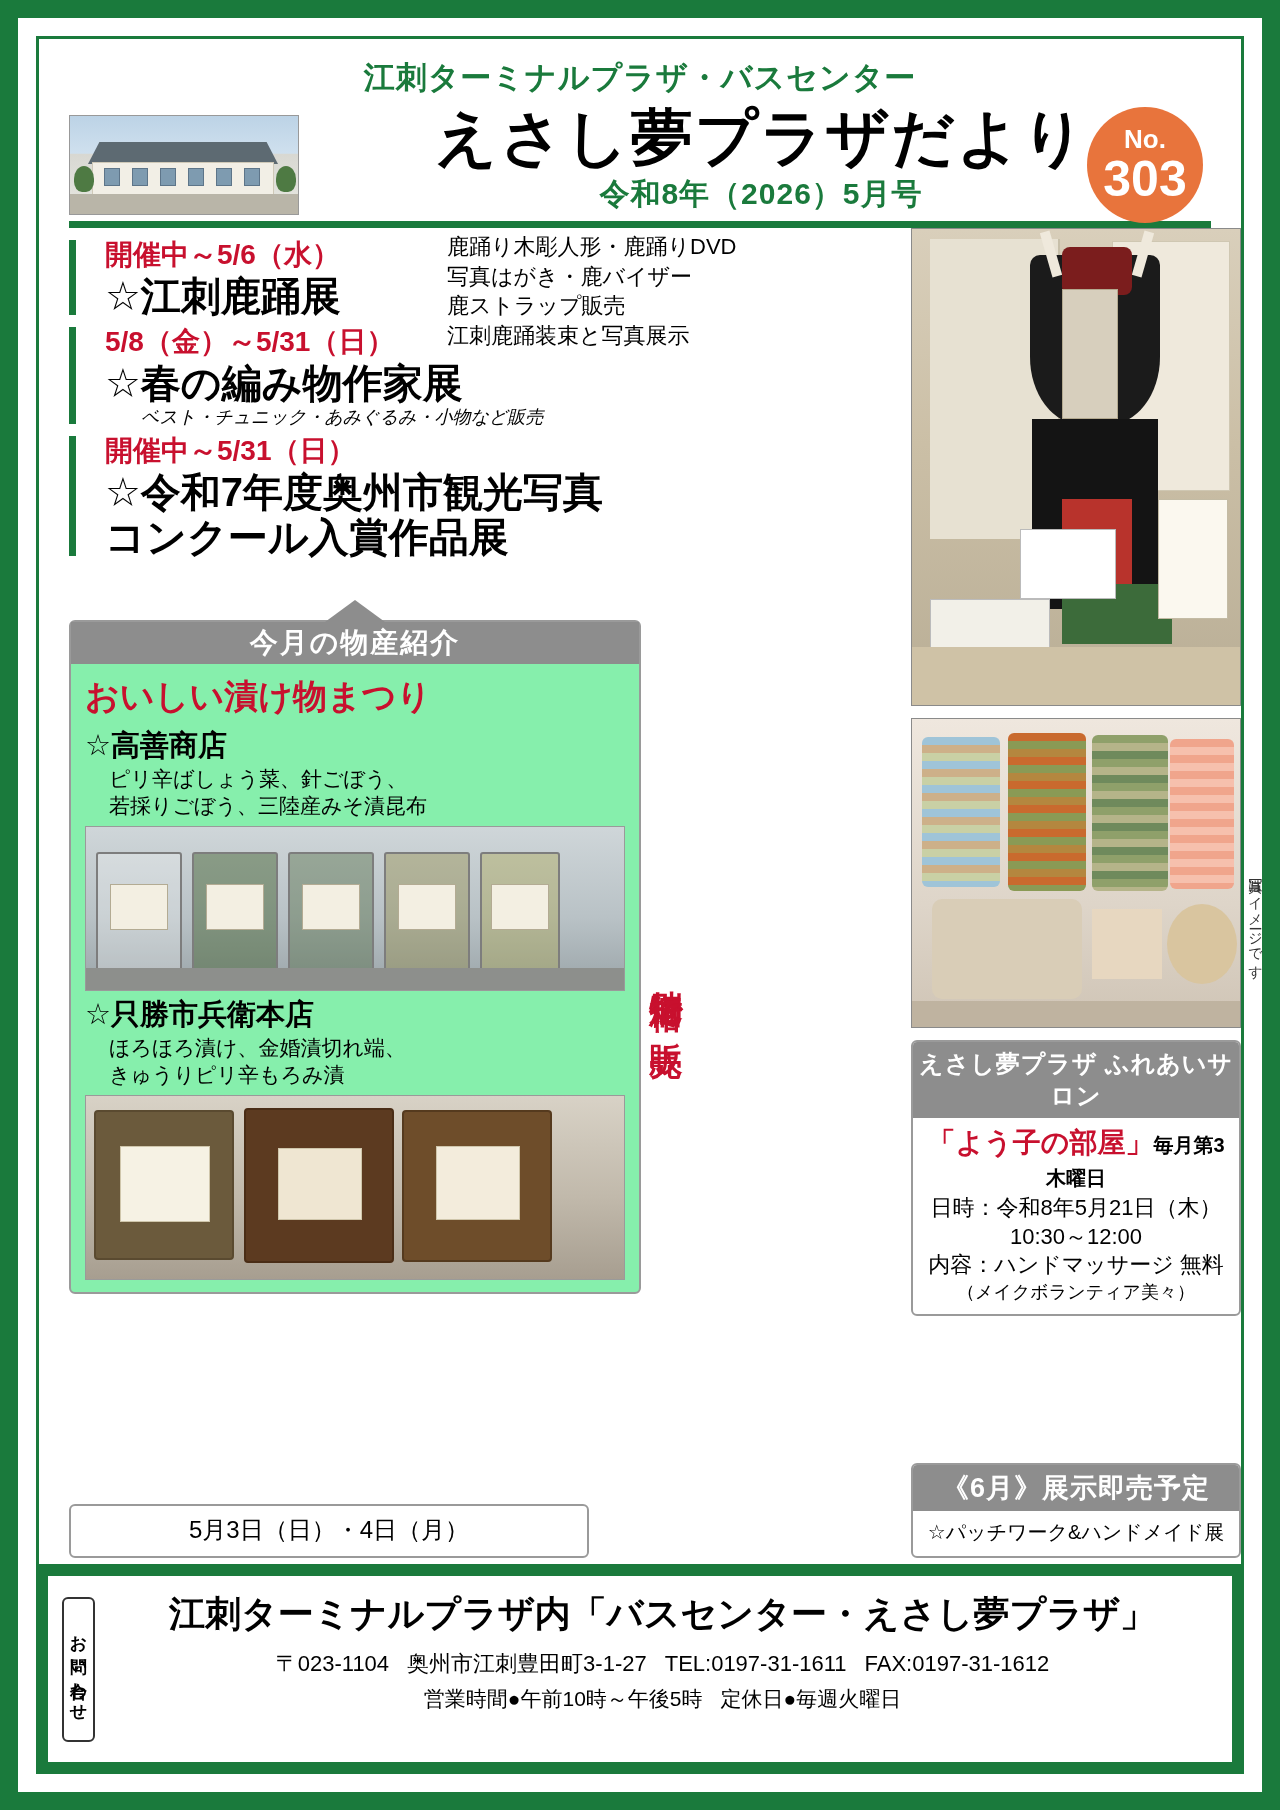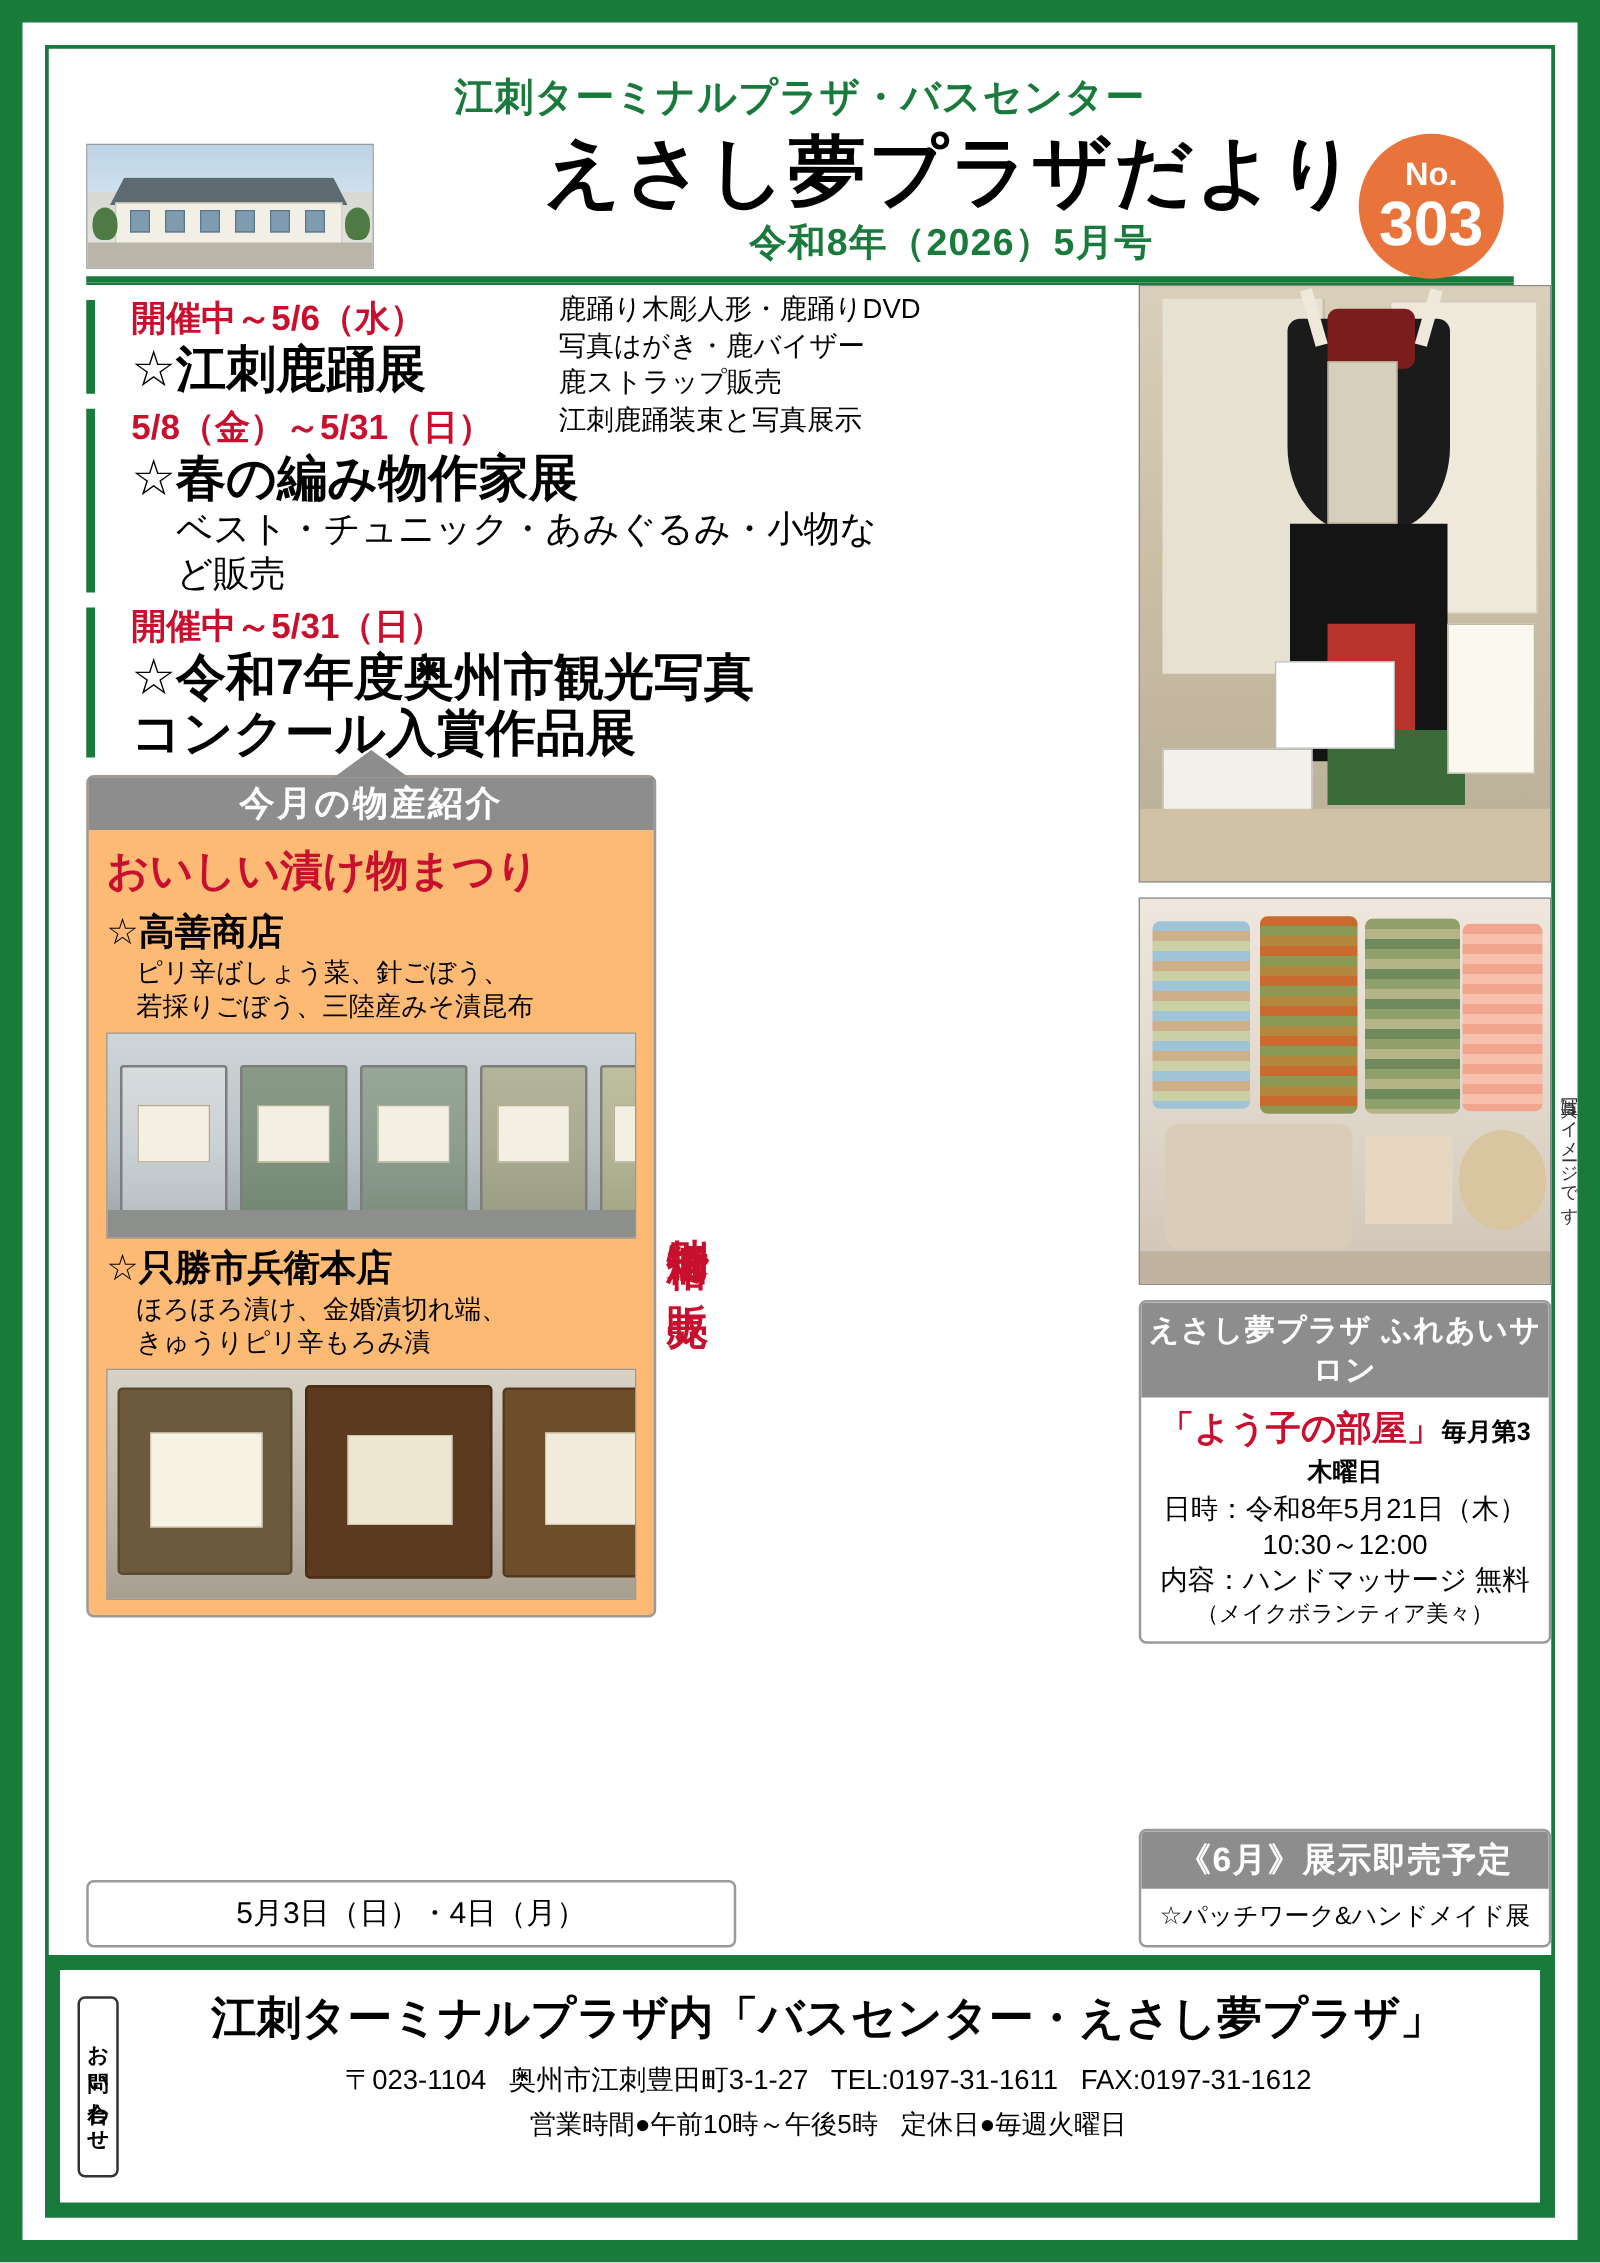--- a/index.html
+++ b/index.html
@@ -128,23 +128,24 @@
     letter-spacing: 0px;
     border-left: 0;
   }
   .ev-title {
     font-weight: bold;
     font-size: 40px;
     letter-spacing: 0px;
     line-height: 1.12;
   }
   .ev-sub {
-    font-size: 29px;
+    font-size: 18px;
     padding-left: 36px;
     line-height: 1.25;
+    font-style: italic;
   }
   .ev-block { position: relative; padding-left: 36px; margin-bottom: 4px;}
   .ev-bar {
     position: absolute; left: 0; top: 4px; bottom: 4px; width: 7px;
     background: #1a7a3c;
   }
   .ev-notes {
     position: absolute;
     left: 408px; top: 4px;
     font-size: 22px;
@@ -175,24 +176,24 @@
     writing-mode: vertical-rl;
     font-size: 14px;
     color: #333;
     letter-spacing: 1px;
   }
 
   
   .bussan {
     position: absolute;
     left: 30px; top: 392px;
-    width: 456px;
+    width: 572px;
     border: 2px solid #9a9a9a;
     border-radius: 6px;
-    background: #fdba74;
+    background: #86efac;
   }
   .bussan-tab {
     position: relative;
     height: 42px;
     margin: 0;
     background: #8d8d8d;
     color: #fff;
     font-weight: bold;
     font-size: 28px;
     display: flex; align-items: center; justify-content: center;

